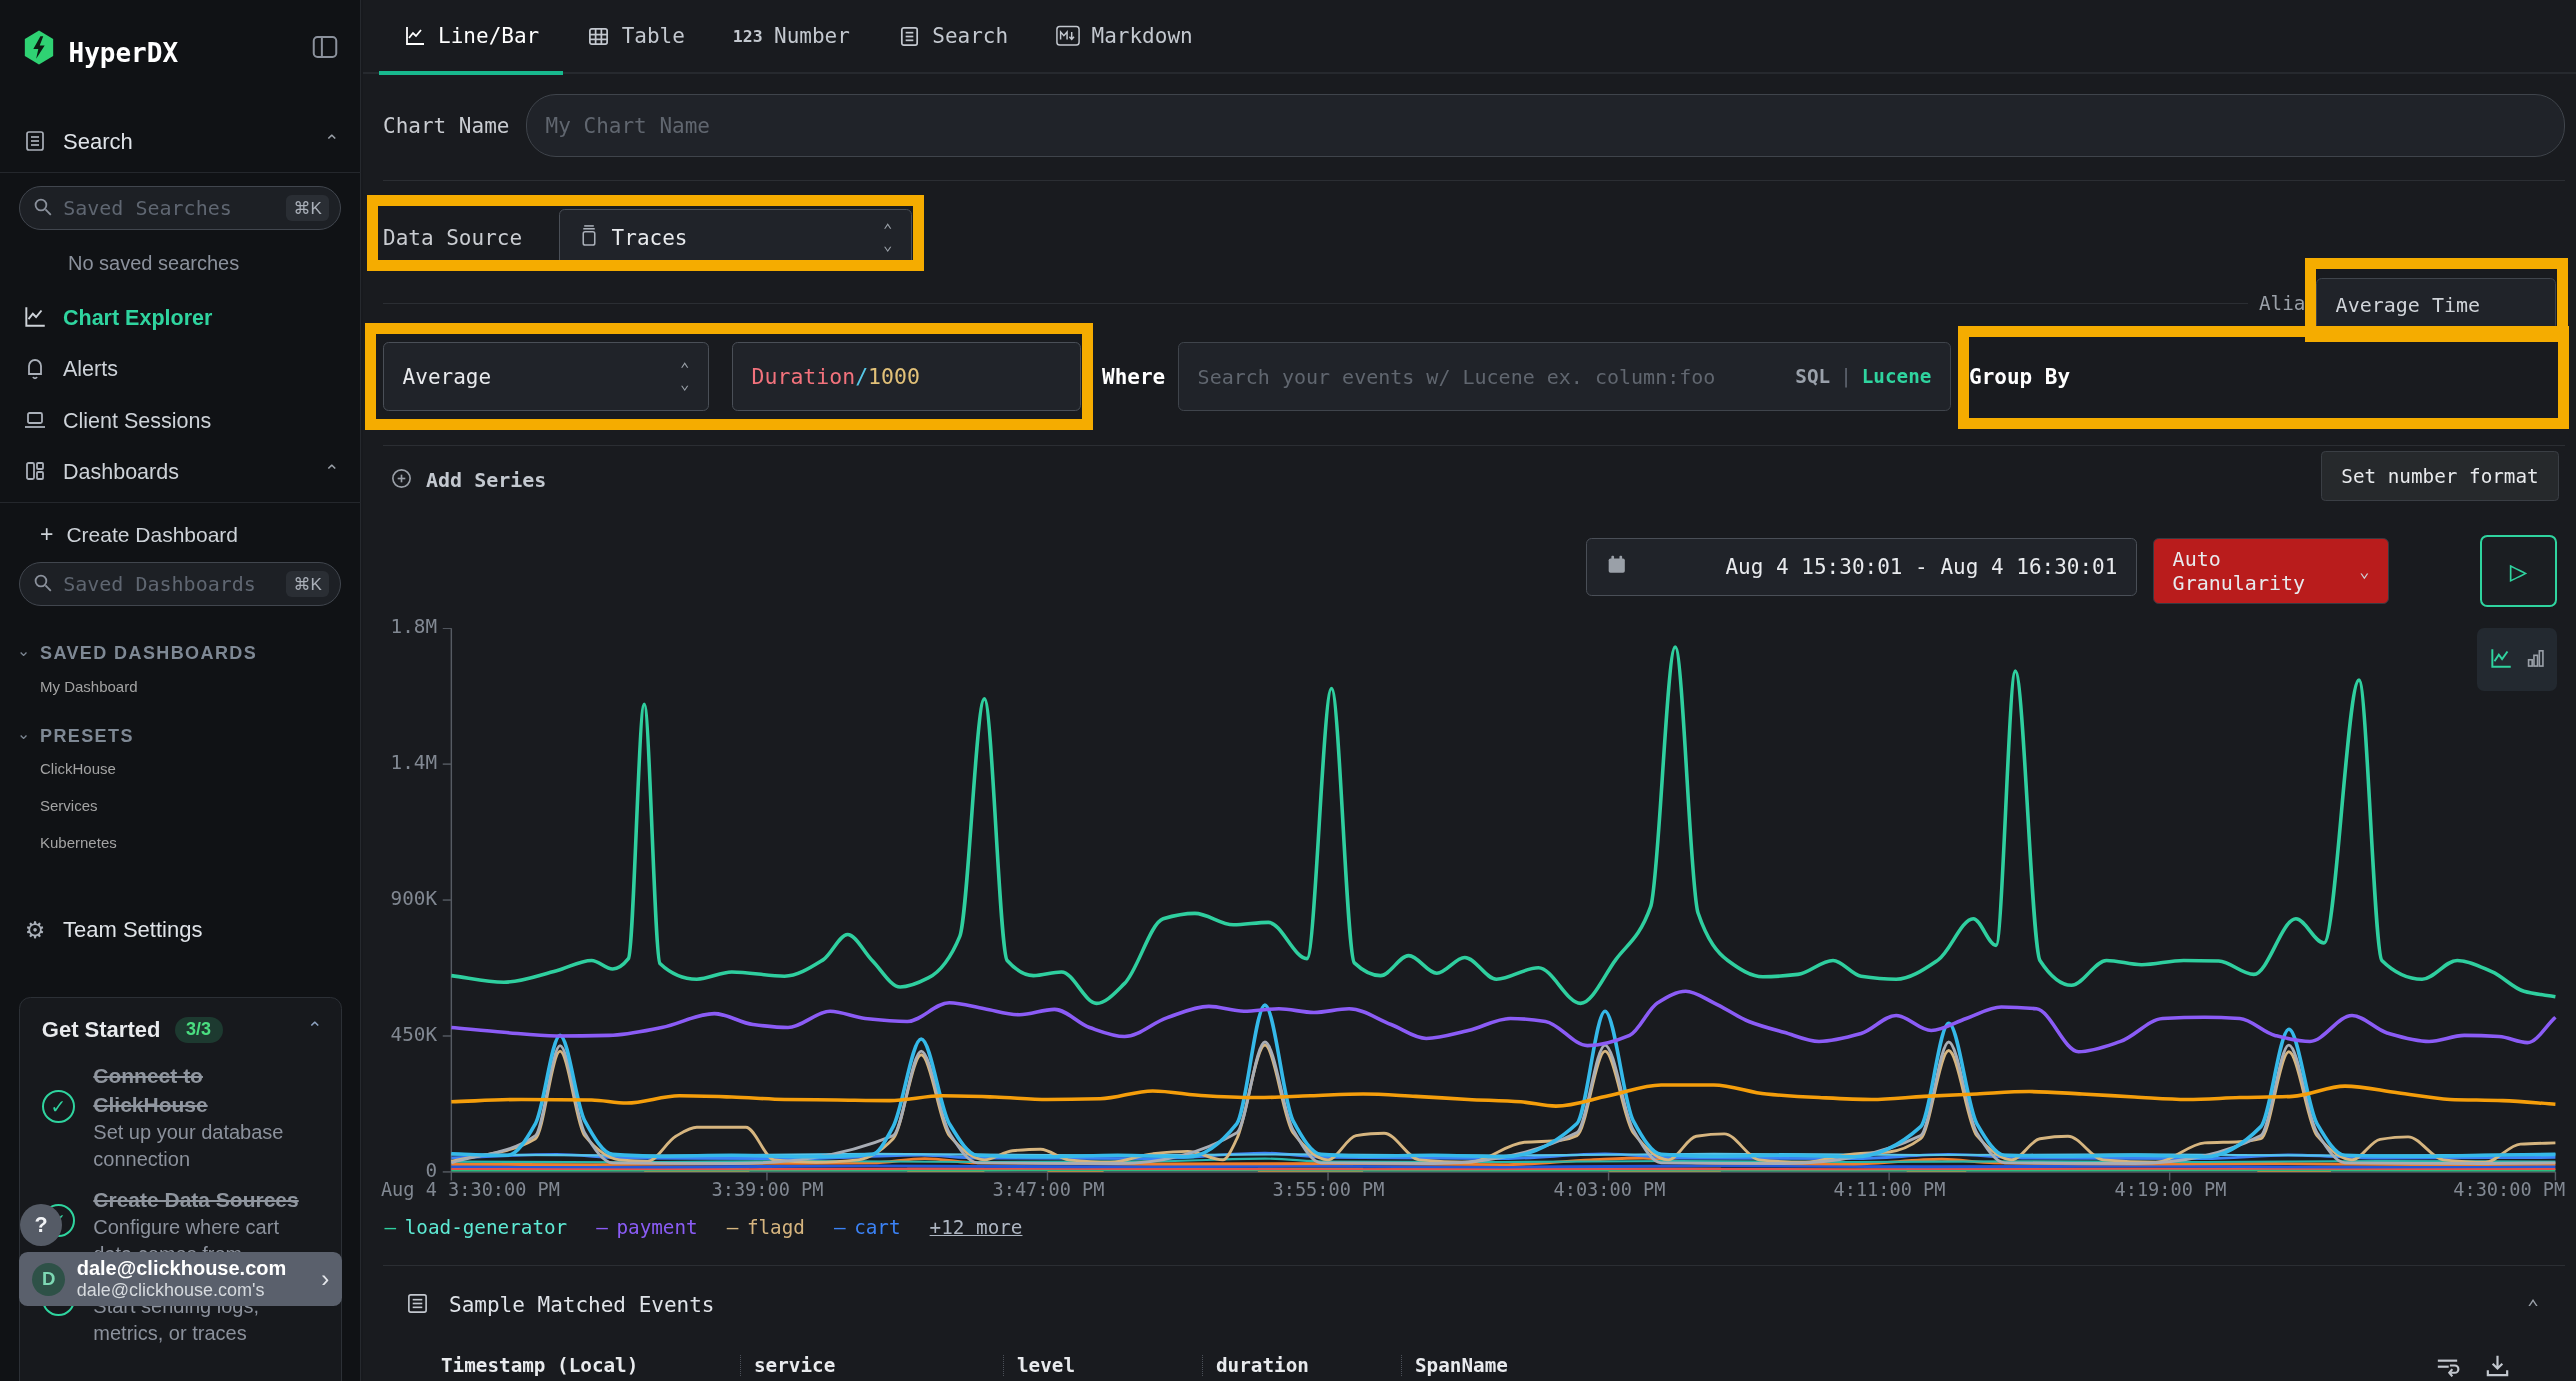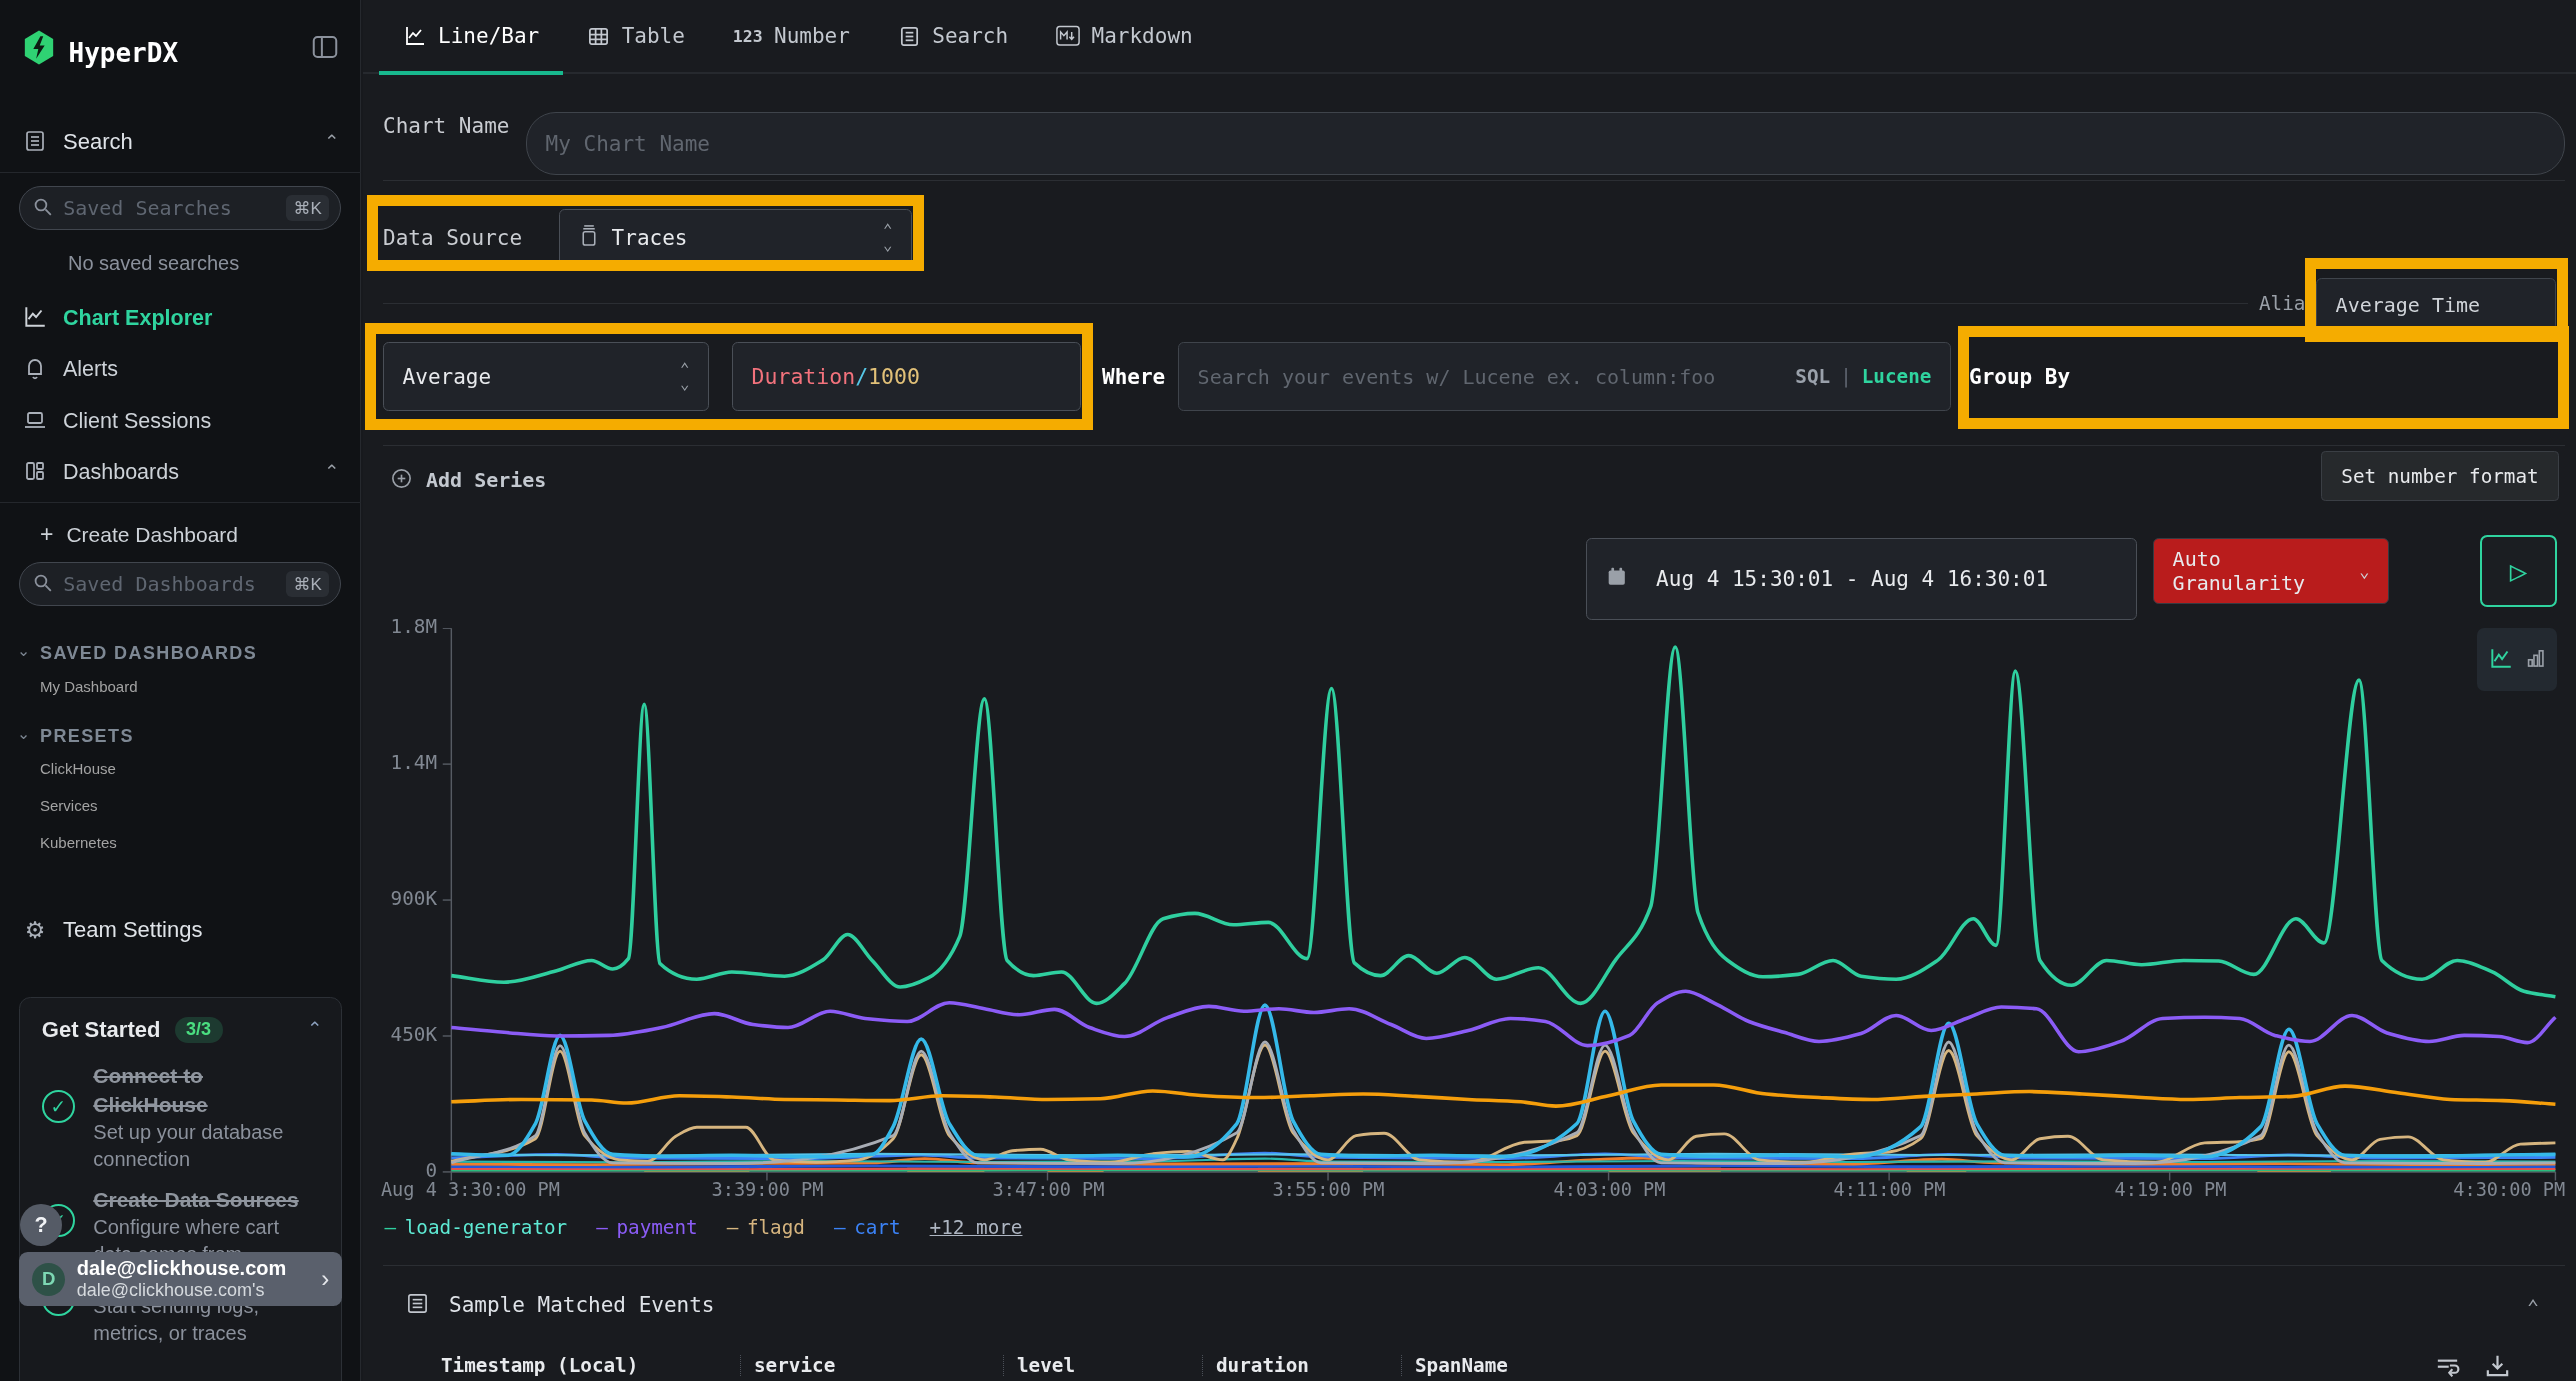--- a/index.html
+++ b/index.html
@@ -268,21 +268,21 @@
         <svg width="24" height="21.5" viewBox="0 0 26 22" fill="none" stroke-width="1.6">
             <rect x="1" y="1" width="24" height="20" rx="3"></rect>
             <path d="M5 15 V7 L8.5 11 L12 7 V15"></path>
             <path d="M17 7 V14 M14.5 12 L17 15 L19.5 12"></path>
           </svg>
         <span>Markdown</span>
       </div>
     </div>
 
     <div class="mlabel" style="left:20px; top:114px;">Chart Name</div>
-    <div class="inputbox" style="left:163px; top:112px; right:11.4px; height:63px;border-radius:30px;">
+    <div class="inputbox" style="left:163px; top:94px; right:11.4px; height:63px;border-radius:30px;">
       <span class="phtext">My Chart Name</span>
     </div>
     <div class="mdivider" style="top:180px;"></div>
 
     <div class="mlabel" style="left:20px; top:226px;">Data Source</div>
     <div class="inputbox lightborder" style="left:196px; top:209px; width:353px; height:57px;">
       <span style="margin-right:13px;">
         <svg width="20" height="23" viewBox="0 0 20 24" fill="none" stroke="#aab0b9" stroke-width="1.6">
             <line x1="5" y1="2" x2="15" y2="2"></line>
             <line x1="4" y1="5" x2="16" y2="5"></line>
@@ -329,21 +329,21 @@
     <div style="position:absolute; left:27px; top:467px; display:flex; align-items:center; gap:13px; cursor:pointer;">
       <span><svg width="23" height="23" viewBox="0 0 24 24" fill="none" stroke="#9aa0a8" stroke-width="1.7">
             <circle cx="12" cy="12" r="9"></circle>
             <line x1="12" y1="8" x2="12" y2="16"></line>
             <line x1="8" y1="12" x2="16" y2="12"></line>
           </svg></span>
       <span style="color:#c3c8cf; font-weight:bold; font-size:20px;">Add Series</span>
     </div>
     <div class="btn" style="left:1958px; top:451px; width:238px; height:50px; font-size:19.3px;">Set number format</div>
 
-    <div class="inputbox lightborder" style="left:1223px; top:538px; width:551px; height:82px; justify-content:flex-start; gap:29px;">
+    <div class="inputbox lightborder" style="left:1223px; top:538px; width:551px; height:58px; justify-content:space-between; gap:29px;">
       <span><svg width="21.5" height="21.5" viewBox="0 0 24 24" fill="#9aa0a8">
             <rect x="3" y="5" width="18" height="16" rx="2"></rect>
             <rect x="6" y="2" width="3" height="4" rx="1"></rect>
             <rect x="15" y="2" width="3" height="4" rx="1"></rect>
           </svg></span>
       <span style="color:#e8eaed;">Aug 4 15:30:01 - Aug 4 16:30:01</span>
     </div>
     <div class="inputbox" style="left:1790px; top:538px; width:236px; height:66px; background:#b91c1c; border-color:#363a41; justify-content:space-between;">
       <span style="color:#e8eaed; font-size:20px;">Auto Granularity</span>
       <span style="color:#cdd2d8; font-size:17px;">⌄</span>

